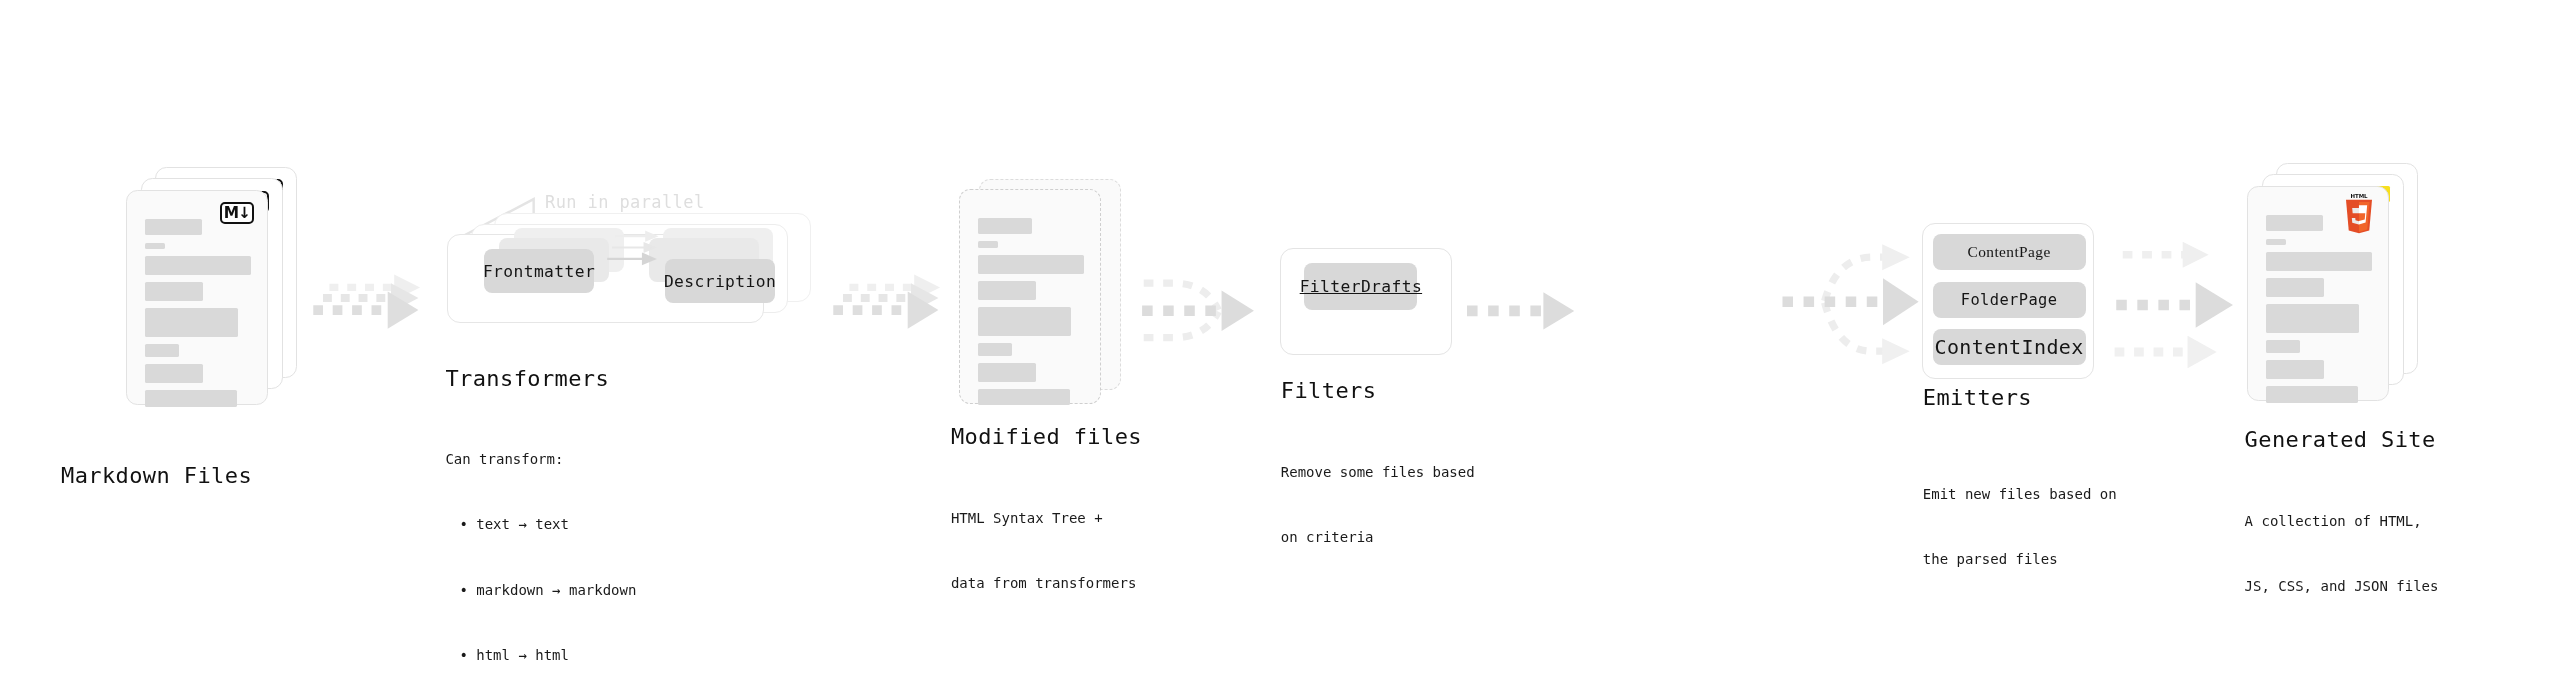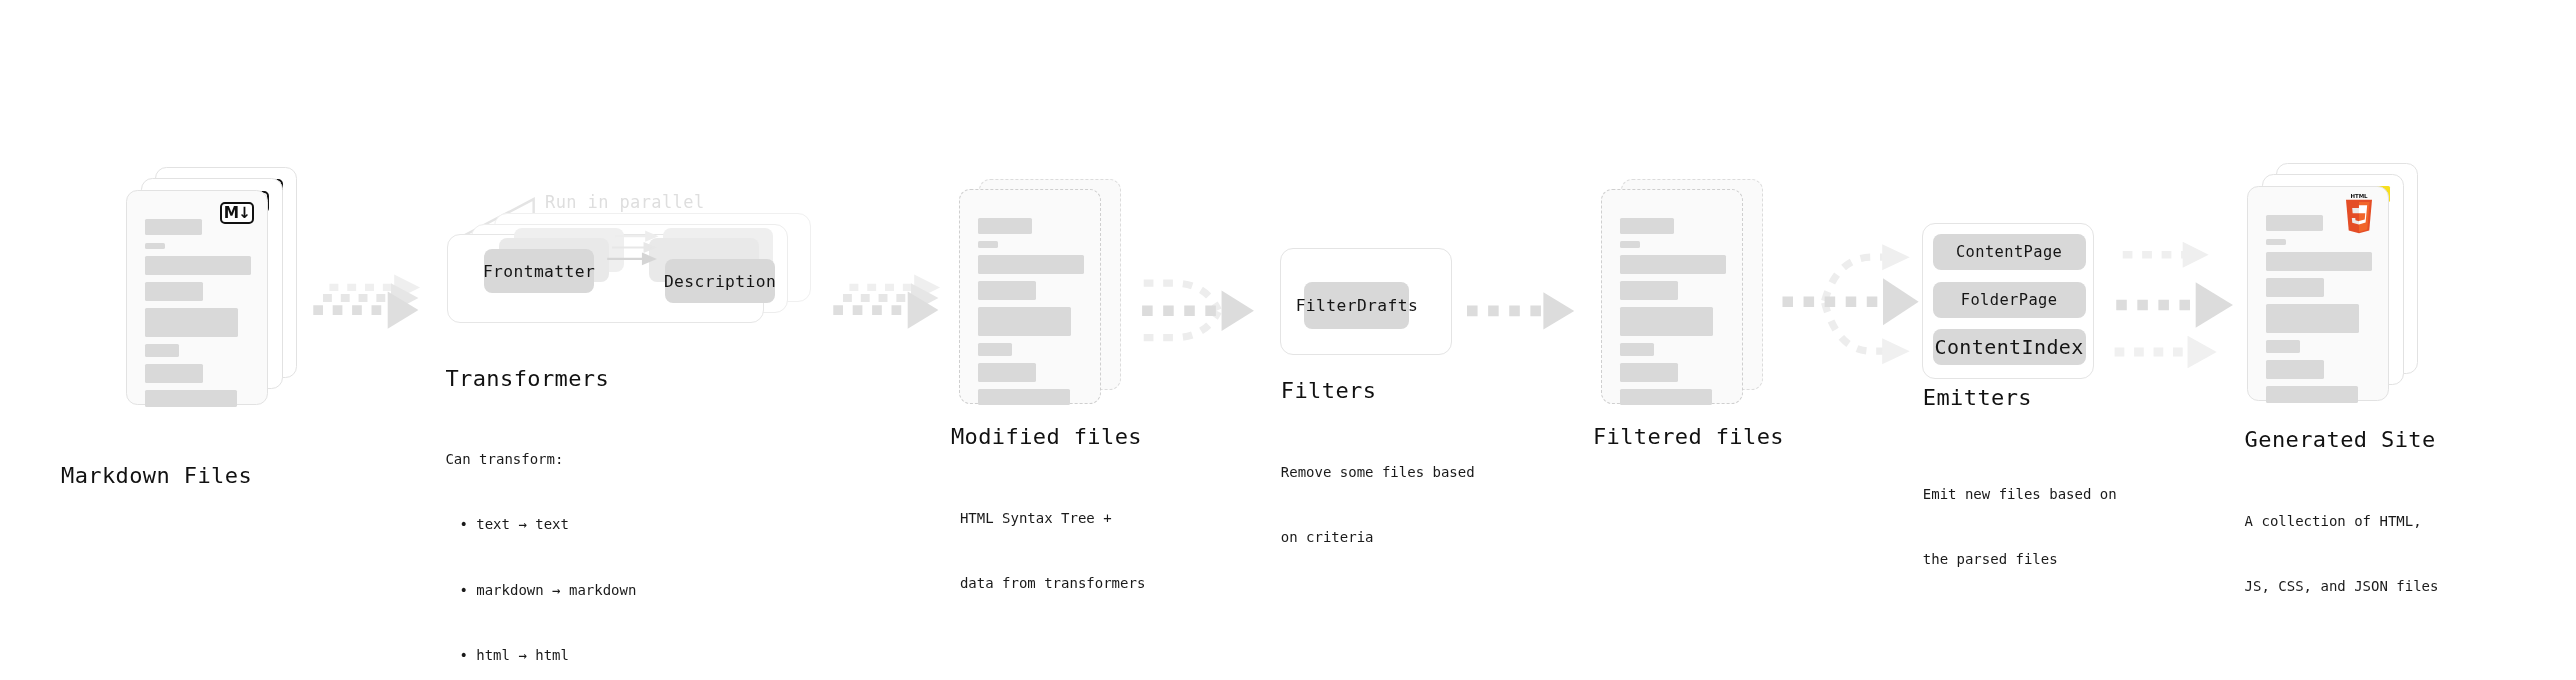--- a/index.html
+++ b/index.html
@@ -209,89 +209,71 @@
           <div class="line" style="width:106px;height:18.7px;"></div>
           <div class="line" style="width:58px;height:18.7px;"></div>
           <div class="line" style="width:93px;height:28.4px;"></div>
           <div class="line" style="width:34px;height:13px;"></div>
           <div class="line" style="width:58px;height:18.7px;"></div>
           <div class="line" style="width:92px;height:16.3px;"></div>
         </div>
       </div>
     </div>
     <div class="title" style="left:-8.1px;top:245px;">Modified files</div>
-    <div class="desc" style="left:-8.1px;top:286px;margin-left:9px;">
+    <div class="desc" style="left:-8.1px;top:286px;">
       <div>HTML Syntax Tree +</div>
       <div>data from transformers</div>
     </div>
   </div>
 
   <div class="node" style="left:1134px;top:248px;">
     <svg width="154" height="98" viewBox="0 0 190 120">
       <g fill="none" stroke="#ededed" stroke-width="9" stroke-dasharray="12 12">
         <path d="M12 43 L50 43 Q88 43 104 76"></path>
         <path d="M12 110 L50 110 Q88 110 104 78"></path>
       </g>
       <line x1="10" y1="77" x2="112" y2="77" stroke="#dcdcdc" stroke-width="13" stroke-dasharray="13 13"></line>
       <polygon points="108,52 148,77 108,102" fill="#dcdcdc"></polygon>
     </svg>
   </div>
 
   <div class="node" style="left:1280px;top:248px;">
     <div class="groupbox" style="left:0px;top:0px;width:172px;height:107px;"></div>
-    <div class="pill" style="left:24.4px;top:34px;width:105px;height:47px;">FilterDrafts</div>
+    <div class="pill" style="left:24.4px;top:15px;width:113px;height:47px;text-decoration:underline;">FilterDrafts</div>
     <div class="title" style="left:0.8px;top:130px;">Filters</div>
     <div class="desc" style="left:0.8px;top:171px;">
       <div>Remove some files based</div>
       <div>on criteria</div>
     </div>
   </div>
 
   <div class="node" style="left:1467px;top:288px;">
     <svg width="130" height="49" viewBox="0 0 160 60">
       <line x1="0" y1="28" x2="98" y2="28" stroke="#dcdcdc" stroke-width="13" stroke-dasharray="13 13"></line>
       <polygon points="94,5 132,28 94,51" fill="#dcdcdc"></polygon>
     </svg>
   </div>
 
-  <div class="node" style="left:1601px;top:179px;">
-    <div class="card-stack" style="width:175px;height:236px;">
-      <div class="card dashed" style="left:19.5px;top:0px;width:142px;height:211px;border-color:#dcdcdc;"></div>
-      <div class="card dashed" style="left:0px;top:9.8px;width:142px;height:215px;">
-        <div class="card-body">
-          <div class="line" style="width:54px;height:16.3px;"></div>
-          <div class="line" style="width:19.5px;height:6.5px;"></div>
-          <div class="line" style="width:106px;height:18.7px;"></div>
-          <div class="line" style="width:58px;height:18.7px;"></div>
-          <div class="line" style="width:93px;height:28.4px;"></div>
-          <div class="line" style="width:34px;height:13px;"></div>
-          <div class="line" style="width:58px;height:18.7px;"></div>
-          <div class="line" style="width:92px;height:16.3px;"></div>
-        </div>
-      </div>
-    </div>
-    <div class="title" style="left:-8.1px;top:245px;">Filtered files</div>
-  </div>
 
   <div class="node" style="left:1776px;top:228px;">
     <svg width="154" height="154" viewBox="0 0 190 190">
       <g fill="none" stroke="#ededed" stroke-width="9" stroke-dasharray="12 12">
         <path d="M60 90 Q76 36 118 36 L132 36"></path>
         <path d="M60 92 Q76 152 118 152 L132 152"></path>
       </g>
       <polygon points="131,20 165,36 131,52" fill="#efefef"></polygon>
       <polygon points="131,136 165,152 131,168" fill="#f0f0f0"></polygon>
       <line x1="8" y1="91" x2="136" y2="91" stroke="#dcdcdc" stroke-width="13" stroke-dasharray="13 13"></line>
       <polygon points="132,62 176,91 132,120" fill="#dcdcdc"></polygon>
     </svg>
   </div>
 
   <div class="node" style="left:1922px;top:223px;">
     <div class="groupbox" style="left:0px;top:0px;width:172px;height:156px;"></div>
-    <div class="pill" style="left:10.6px;top:10.6px;width:153px;height:36px;font-size:15.4px;">ContentPage</div>
+    <div class="pill" style="left:10.6px;top:10.6px;width:153px;height:36px;font-size:15.4px;font-family:Liberation Serif, serif;">ContentPage</div>
     <div class="pill" style="left:10.6px;top:59px;width:153px;height:36px;font-size:15.4px;">FolderPage</div>
     <div class="pill" style="left:10.6px;top:106px;width:153px;height:36px;font-size:20px;">ContentIndex</div>
     <div class="title" style="left:0.8px;top:162px;">Emitters</div>
     <div class="desc" style="left:0.8px;top:218px;">
       <div>Emit new files based on</div>
       <div>the parsed files</div>
     </div>
   </div>
 
   <div class="node" style="left:2113px;top:228px;">

